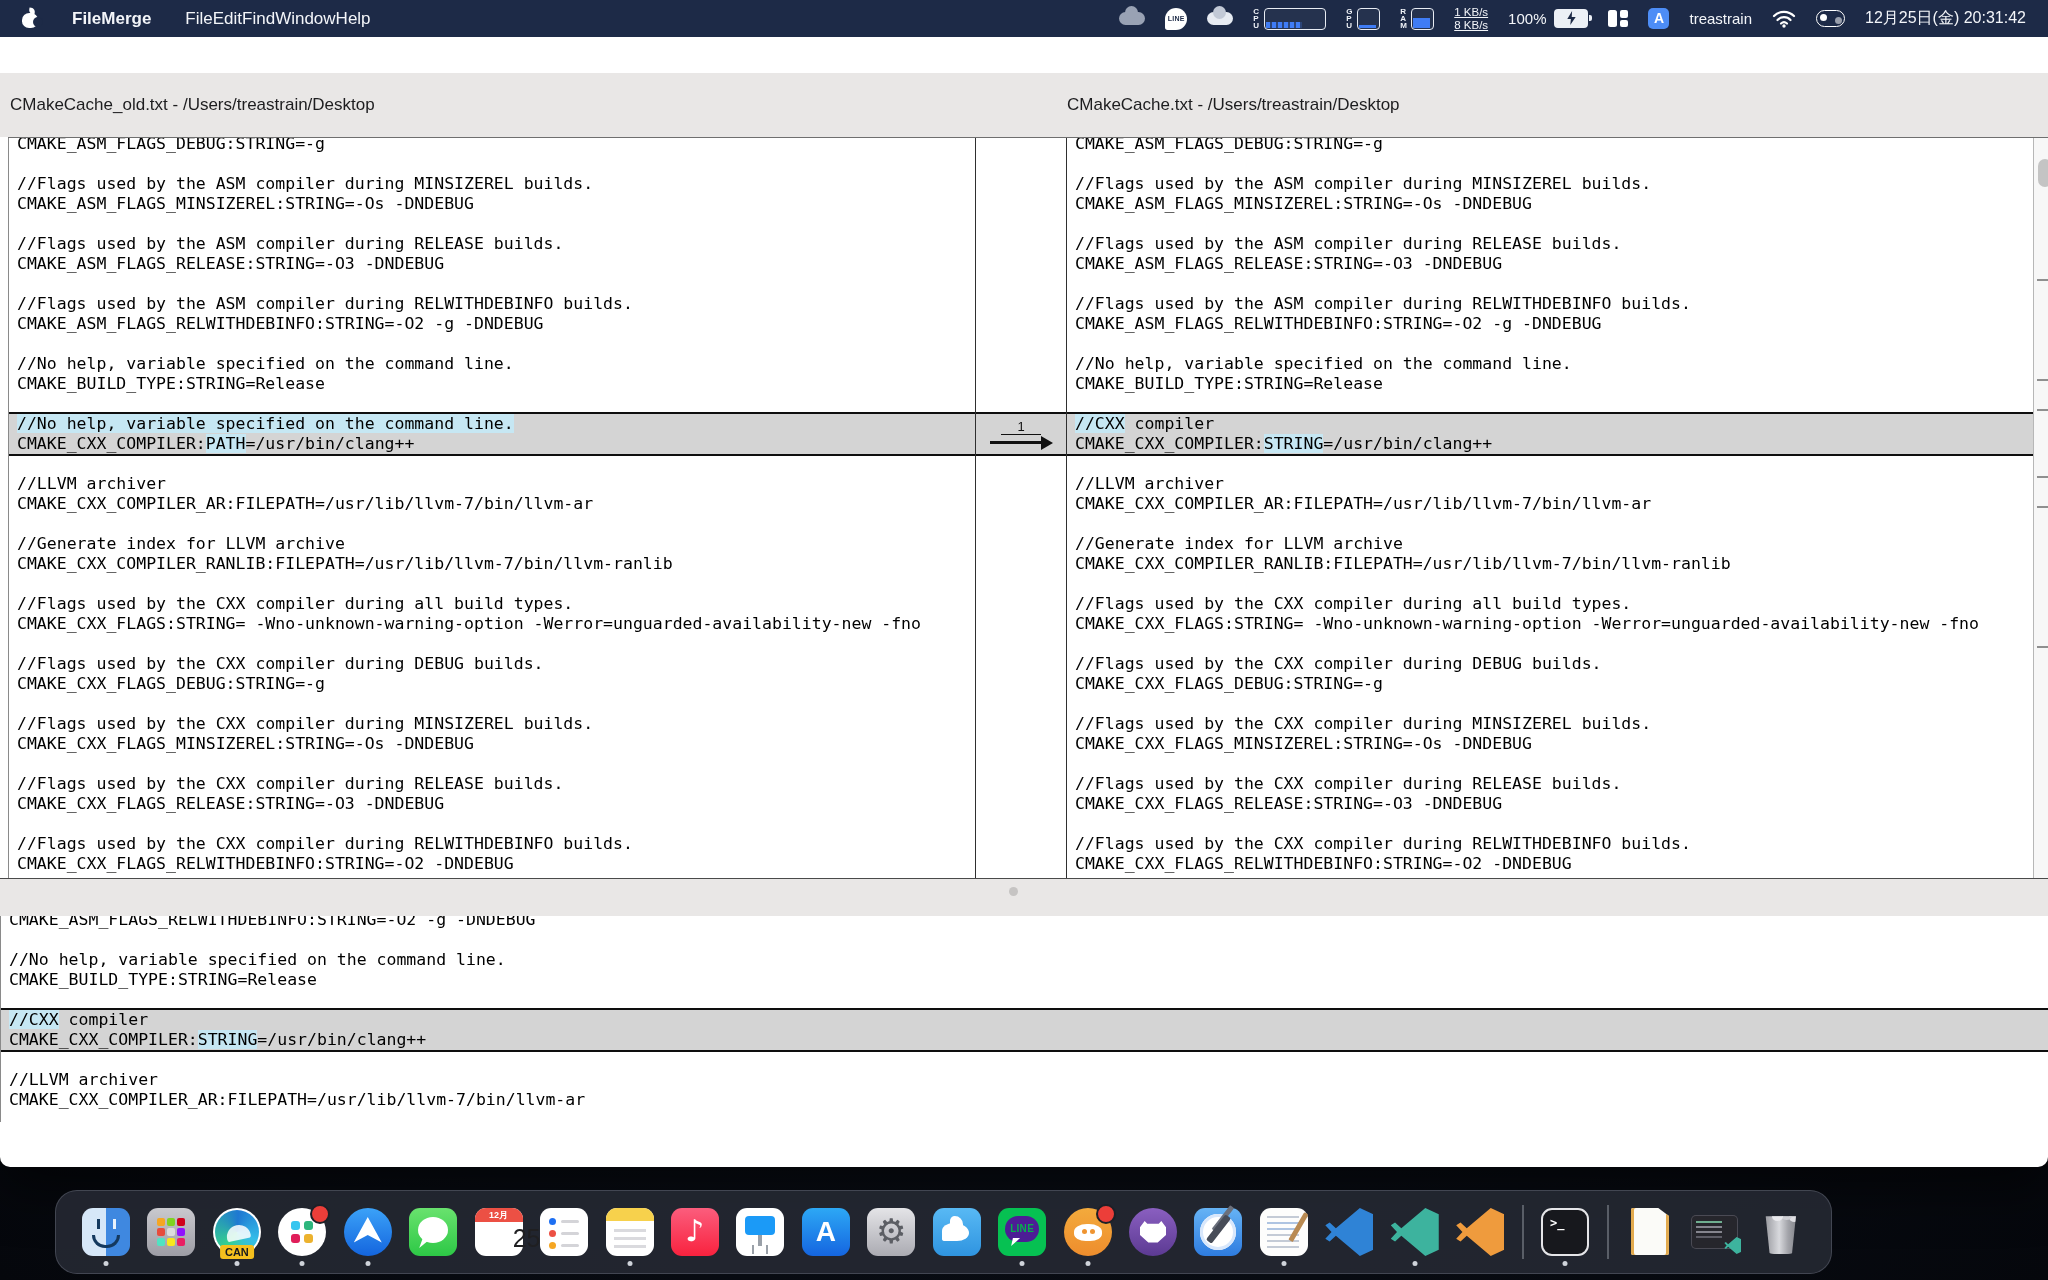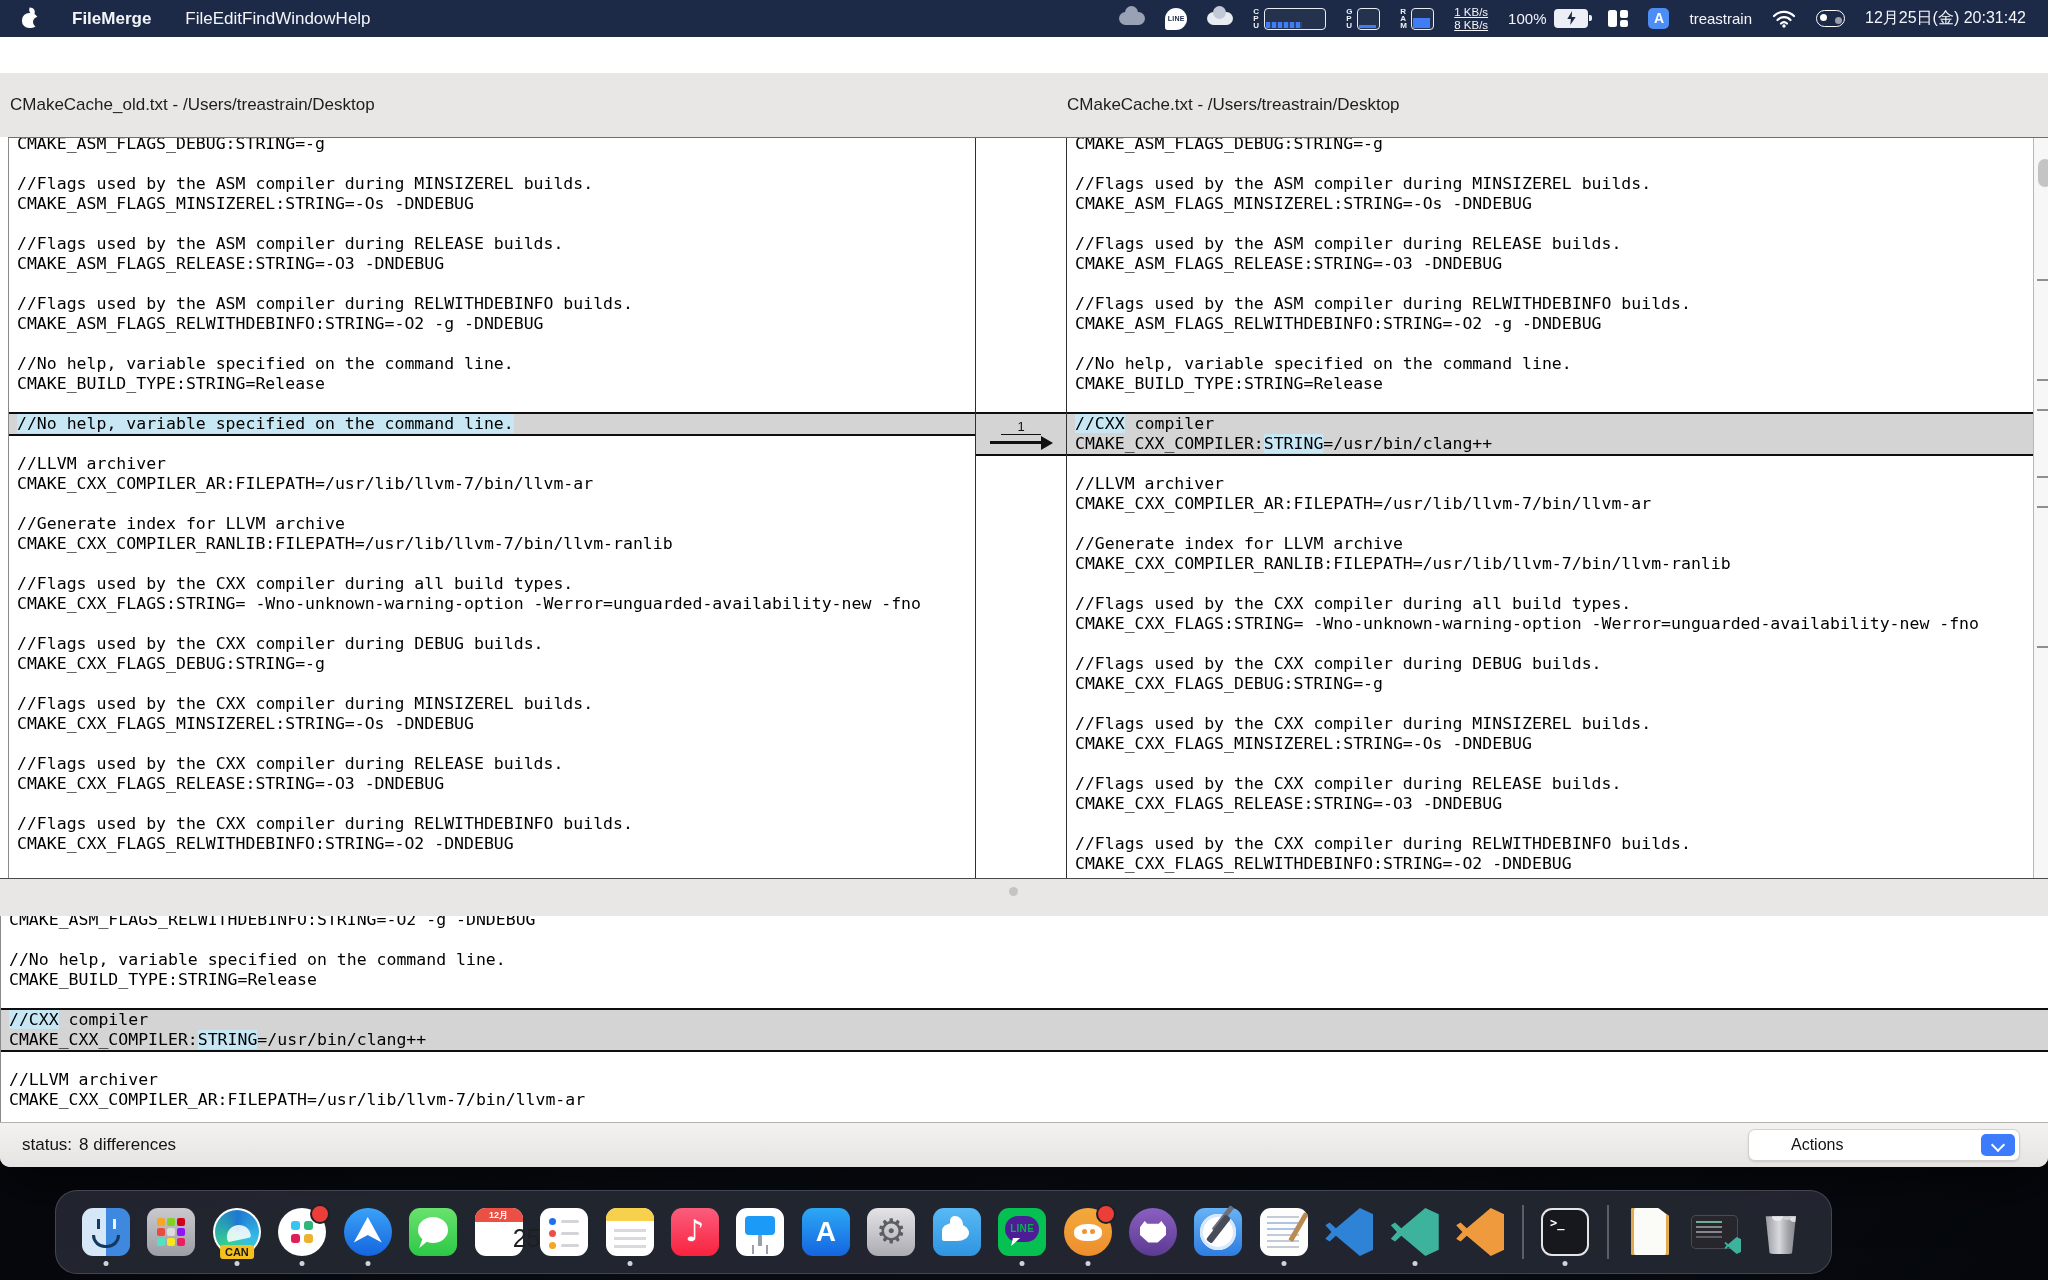--- a/index.html
+++ b/index.html
@@ -285,20 +285,21 @@
             <div class="code-line"></div>
             <div class="code-line"><span class="seg">//Flags used by the ASM compiler during RELWITHDEBINFO builds.</span></div>
             <div class="code-line"><span class="seg">CMAKE_ASM_FLAGS_RELWITHDEBINFO:STRING=-O2 -g -DNDEBUG</span></div>
             <div class="code-line"></div>
             <div class="code-line"><span class="seg">//No help, variable specified on the command line.</span></div>
             <div class="code-line"><span class="seg">CMAKE_BUILD_TYPE:STRING=Release</span></div>
             <div class="code-line"></div>
           </div>
           <div class="code-block diff">
             <div class="code-line"><span class="seg hl">//No help, variable specified on the command line.</span></div>
+            <div class="code-line"><span class="seg">CMAKE_CXX_COMPILER:</span><span class="seg hl">PATH</span><span class="seg">=/usr/bin/clang++</span></div>
           </div>
           <div class="code-block">
             <div class="code-line"></div>
             <div class="code-line"><span class="seg">//LLVM archiver</span></div>
             <div class="code-line"><span class="seg">CMAKE_CXX_COMPILER_AR:FILEPATH=/usr/lib/llvm-7/bin/llvm-ar</span></div>
             <div class="code-line"></div>
             <div class="code-line"><span class="seg">//Generate index for LLVM archive</span></div>
             <div class="code-line"><span class="seg">CMAKE_CXX_COMPILER_RANLIB:FILEPATH=/usr/lib/llvm-7/bin/llvm-ranlib</span></div>
             <div class="code-line"></div>
             <div class="code-line"><span class="seg">//Flags used by the CXX compiler during all build types.</span></div>
@@ -399,30 +400,20 @@
           <div class="code-line"><span class="seg">CMAKE_CXX_COMPILER:</span><span class="seg hl">STRING</span><span class="seg">=/usr/bin/clang++</span></div>
         </div>
         <div class="code-block">
           <div class="code-line"></div>
           <div class="code-line"><span class="seg">//LLVM archiver</span></div>
           <div class="code-line"><span class="seg">CMAKE_CXX_COMPILER_AR:FILEPATH=/usr/lib/llvm-7/bin/llvm-ar</span></div>
         </div>
       </div>
   </div>
 
-  <div class="statusbar">
-    <div class="status-text">
-      <span>status:</span>
-      <span>8 differences</span>
-    </div>
-    <div class="actions-dropdown">
-      <span class="actions-label">Actions</span>
-      <span class="chevron-box"></span>
-    </div>
-  </div>
 </div>
 
 <div class="dock" id="dock">
     <div class="dock-item" title="Finder">
       <div class="dock-icon icon-finder"></div>
       <span class="run-dot"></span>
     </div>
     <div class="dock-item" title="Launchpad">
       <div class="dock-icon icon-launchpad"></div>
     </div>

